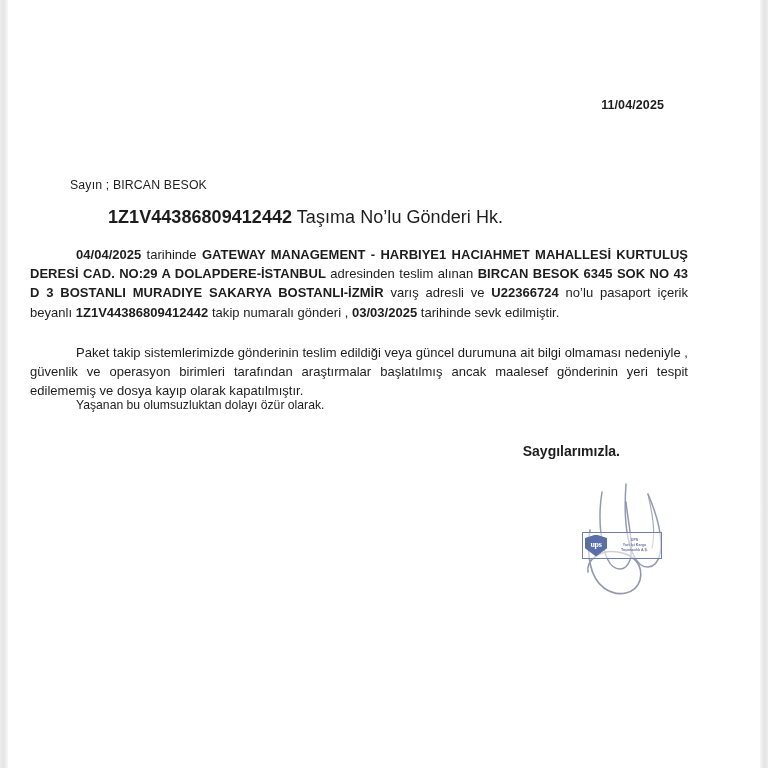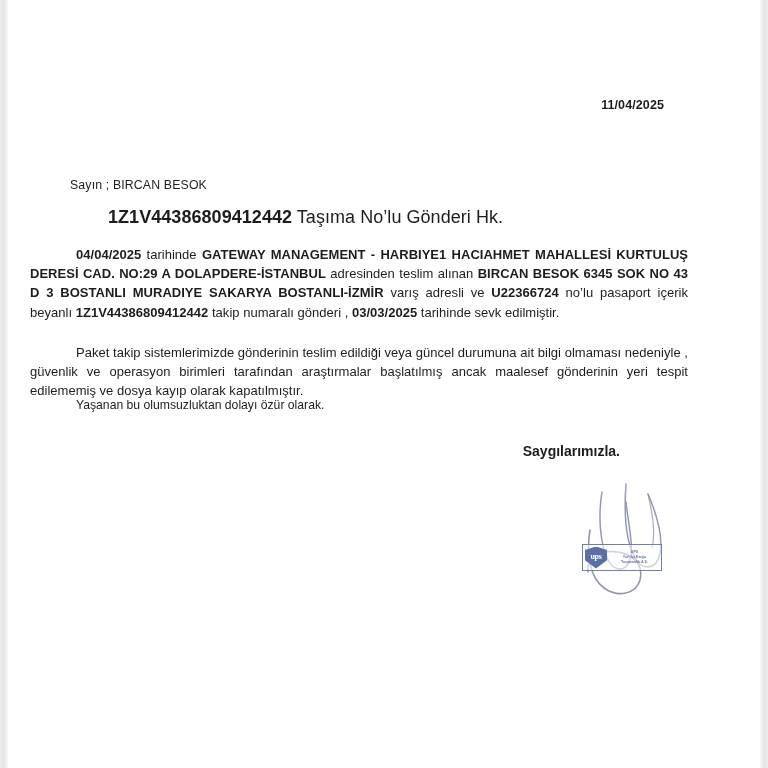--- a/index.html
+++ b/index.html
@@ -112,21 +112,21 @@
     left: 548px;
     top: 468px;
     width: 140px;
     height: 140px;
   }
   .sigblock svg { display: block; }
 
   .stamp {
     position: absolute;
     left: 26px;
-    top: 76px;
+    top: 64px;
     width: 80px;
     height: 27px;
     border: 1px solid #6f7eaa;
     background: rgba(255,255,255,0.55);
     display: flex;
     align-items: center;
     gap: 3px;
     padding: 10px 2px;
     box-sizing: border-box;
     overflow: hidden;

